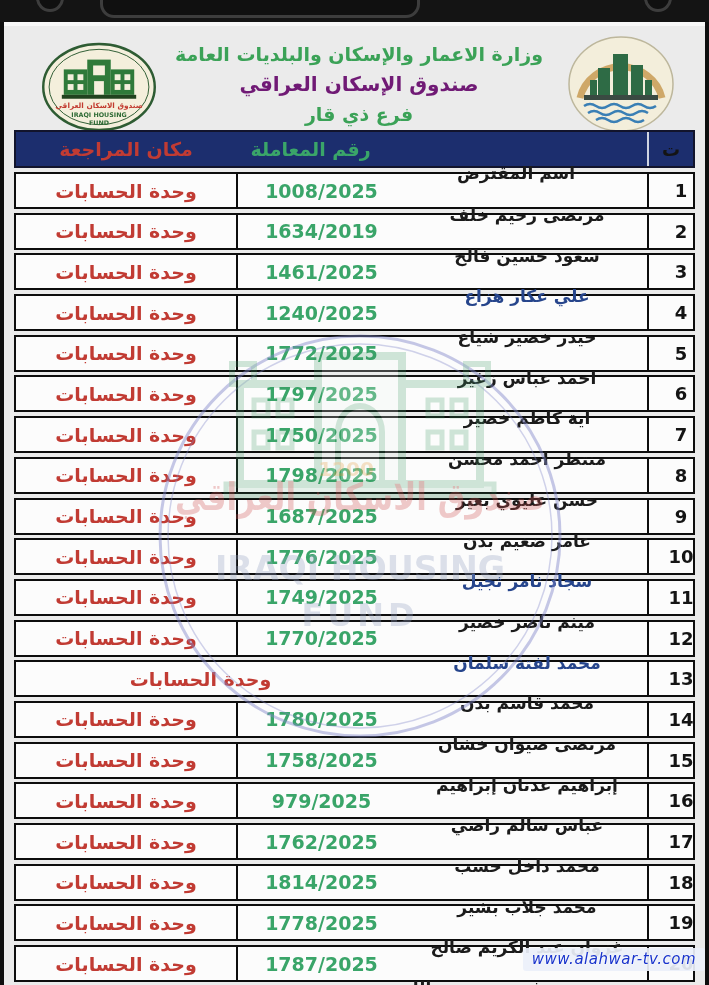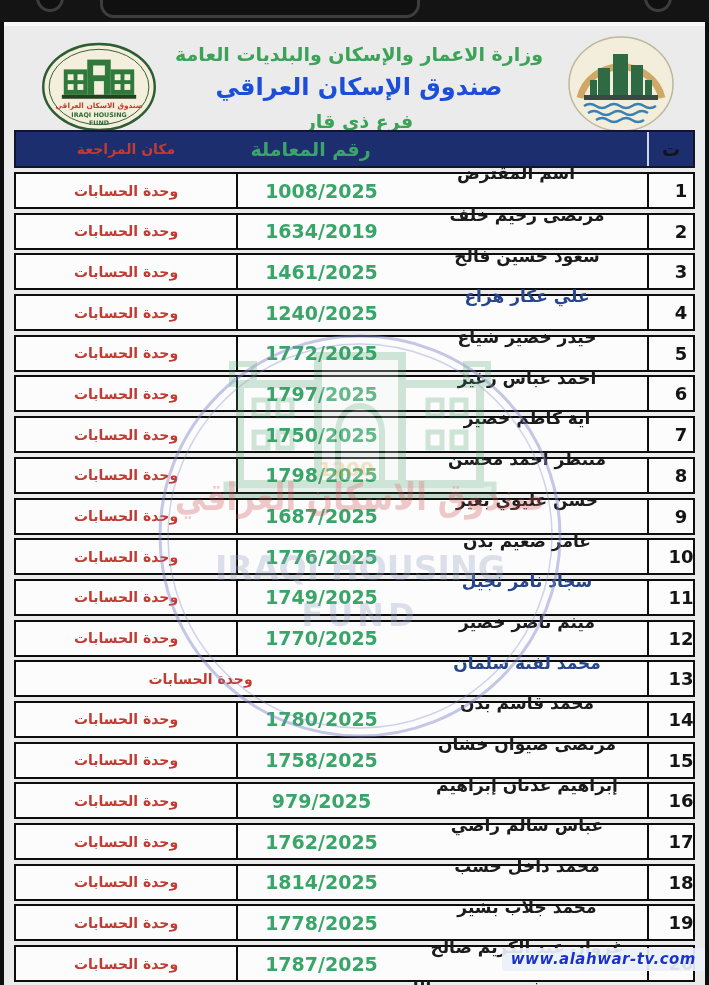--- a/index.html
+++ b/index.html
@@ -30,21 +30,21 @@
   }
   
   .doc-header { position:absolute; top:8px; left:0; width:100%; height:100px; }
   .logo-left  { position:absolute; left:36px;  top:8px;  width:118px; height:90px; }
   .logo-right { position:absolute; right:28px; top:0px;  width:112px; height:100px; }
   .title-block {
     position:absolute; left:170px; top:6px; width:370px;
     text-align:center; font-weight:bold; line-height:1.55; direction:rtl;
   }
   .title-green { color:#3ba257; font-size:19px; }
-  .title-red   { color:#1d4ed8; font-size:24px; }
+  .title-red   { color:#701a75; font-size:20px; }
 
   
   .table { position:absolute; left:10px; top:104px; width:681px; direction:rtl; }
   .thead {
     display:flex; height:38px; background:#1c2e6e;
     border:2px solid #12142c; color:#fff; font-weight:bold; font-size:17px;
   }
   .thead .cell {
     display:flex; align-items:center; justify-content:center;
   }
@@ -53,34 +53,34 @@
 
   .tbody { margin-top:4px; }
   .trow {
     display:flex; height:37px; margin-bottom:3.7px;
     background:#fcfcfc; border:2px solid #0d0d0d;
   }
   .cell { display:flex; align-items:center; justify-content:center; }
   .col-serial   { width:46px;  font-size:18px; font-weight:bold; color:#141414; }
   .col-name     { width:262px; font-size:17px; font-weight:bold; color:#1b1b1b;margin-top:41px; }
   .col-number   { width:149px; font-size:19px; font-weight:bold; color:#3aa569; direction:ltr; }
-  .col-location { flex:1;      font-size:14px; font-weight:bold; color:#c13b33; }
+  .col-location { flex:1;      font-size:19px; font-weight:bold; color:#c13b33; }
   .trow .col-serial, .trow .col-name, .trow .col-number { border-left:2px solid #0d0d0d;padding-left:20px; }
   .col-name.shifted { transform:translateX(-55px); }
 
   
   .stamp {
     position:absolute; left:146px; top:298px; width:420px; height:420px;
     pointer-events:none; z-index:3; opacity:.6;
   }
   
   .site-mark {
     position:absolute; right:0px; top:922px; z-index:4;
     background:rgba(236,240,250,.92);
-    color:#1833cc; font-size:15px; font-weight:bold; font-style:italic;
+    color:#1833cc; font-size:15px; font-weight:normal; font-style:italic;
     padding:2px 9px 3px 9px; border-radius:3px;
     text-shadow:0 0 2px #ffffff, 0 0 1px #ffffff; letter-spacing:.5px;
     direction:ltr;
   }
 </style>
 </head>
 <body>
 
 <div class="topbar">
   <div class="knob left"></div>

